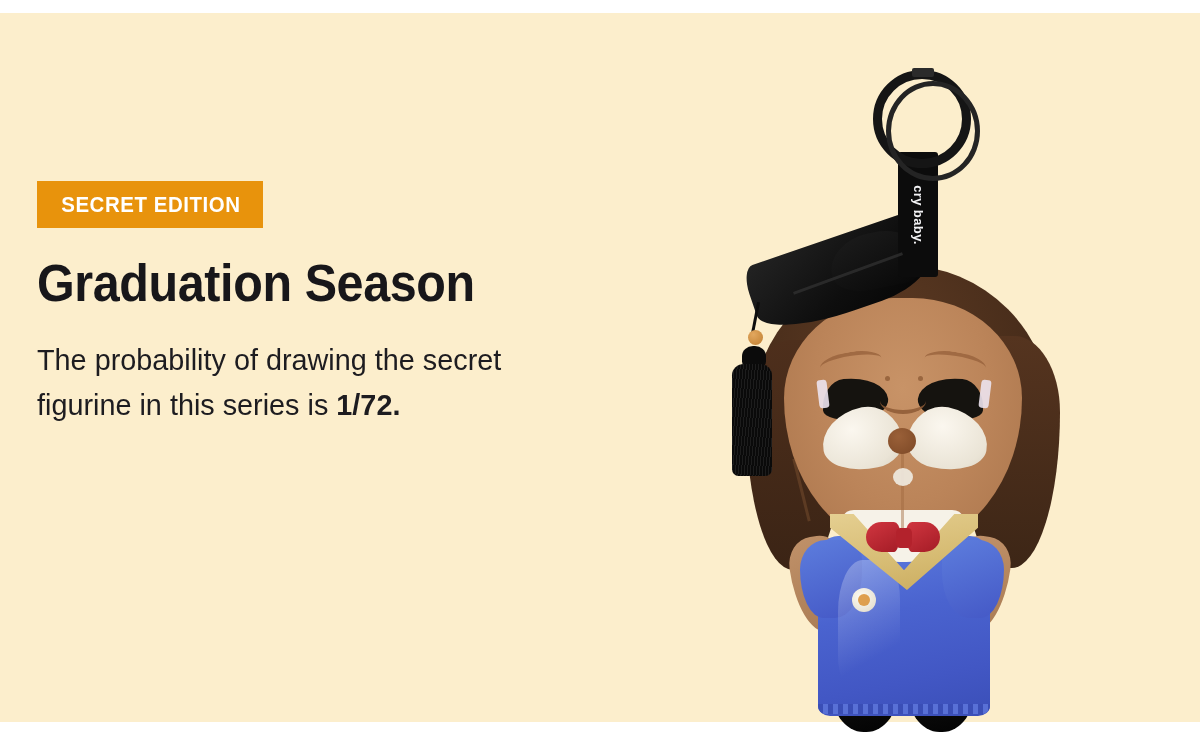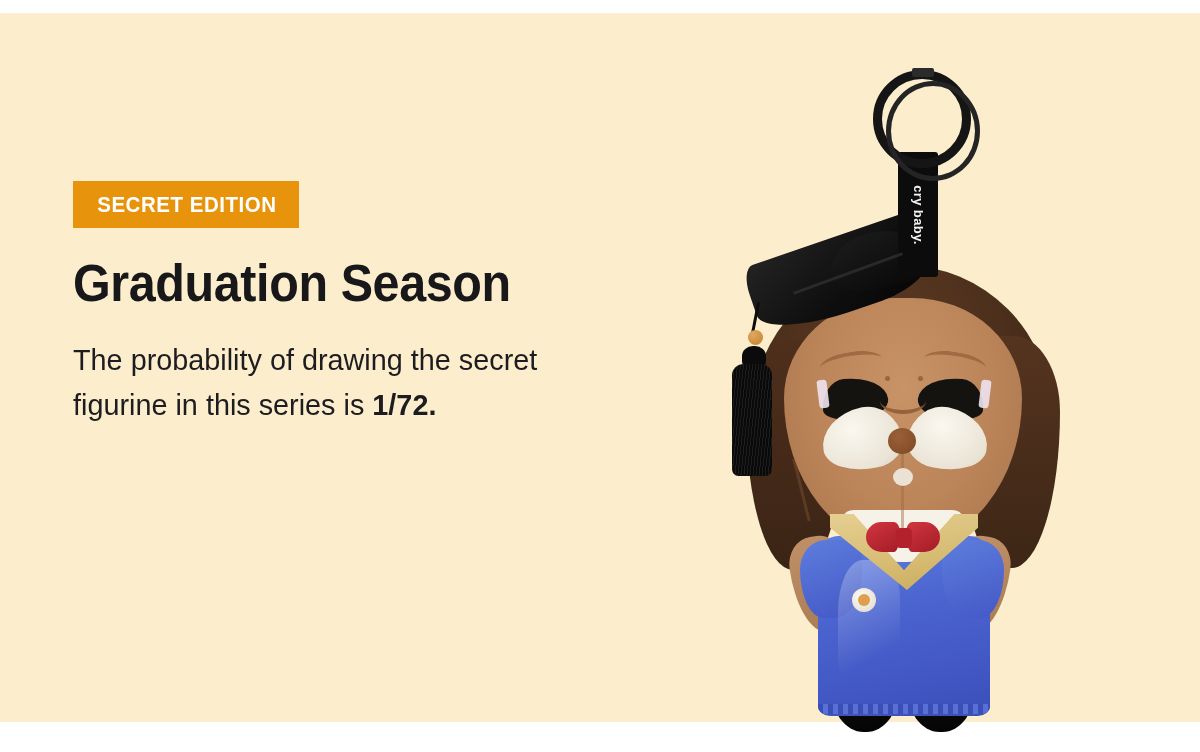--- a/index.html
+++ b/index.html
@@ -25,21 +25,20 @@
     left:0; top:13px;
     width:1200px; height:709px;
     background:#fceecc;
   }
 
   
   .copy {
     position:absolute;
     left:37px; top:181px;
     width:600px;
-    margin-left:36px;
   }
 
   .badge {
     display:inline-block;
     background:#e8930c;
     color:#ffffff;
     font-family:"Liberation Sans", sans-serif;
     font-weight:bold;
     font-size:22px;
     letter-spacing:0.6px;

